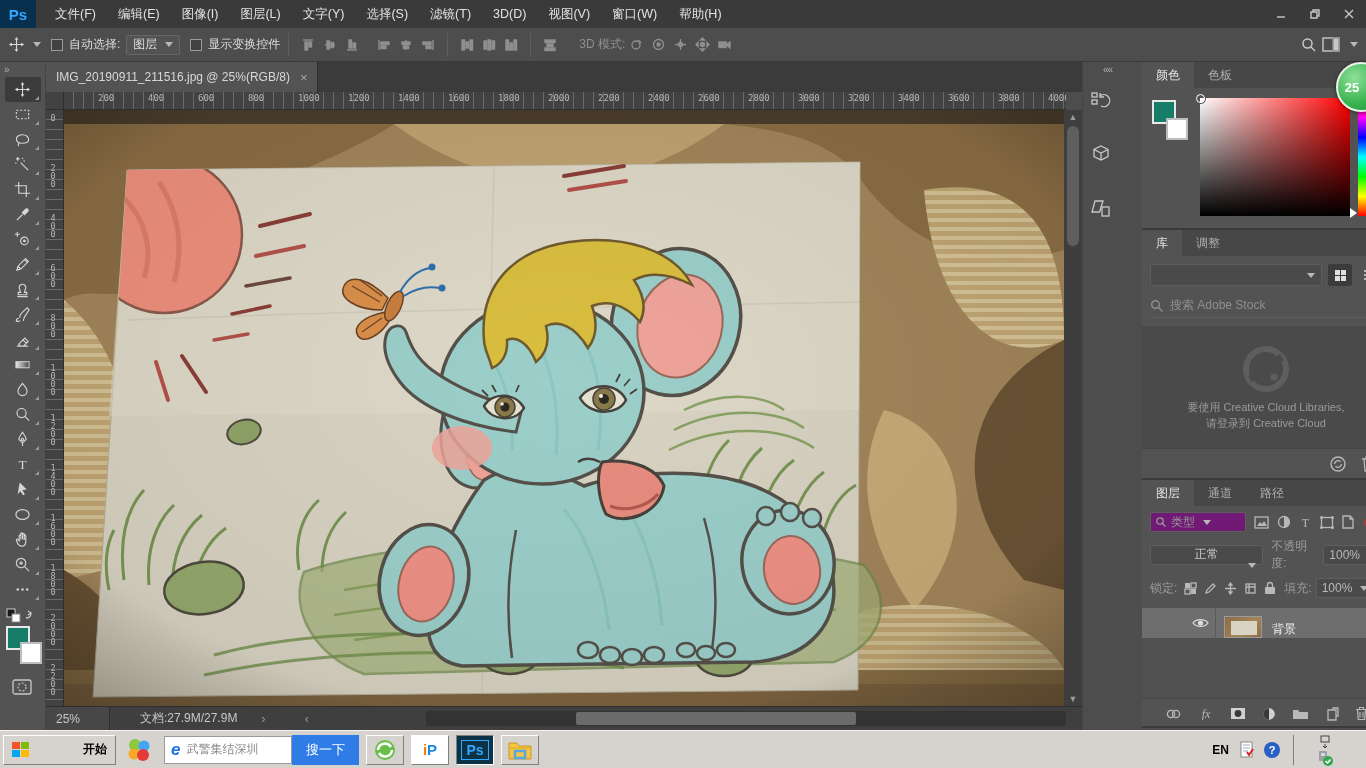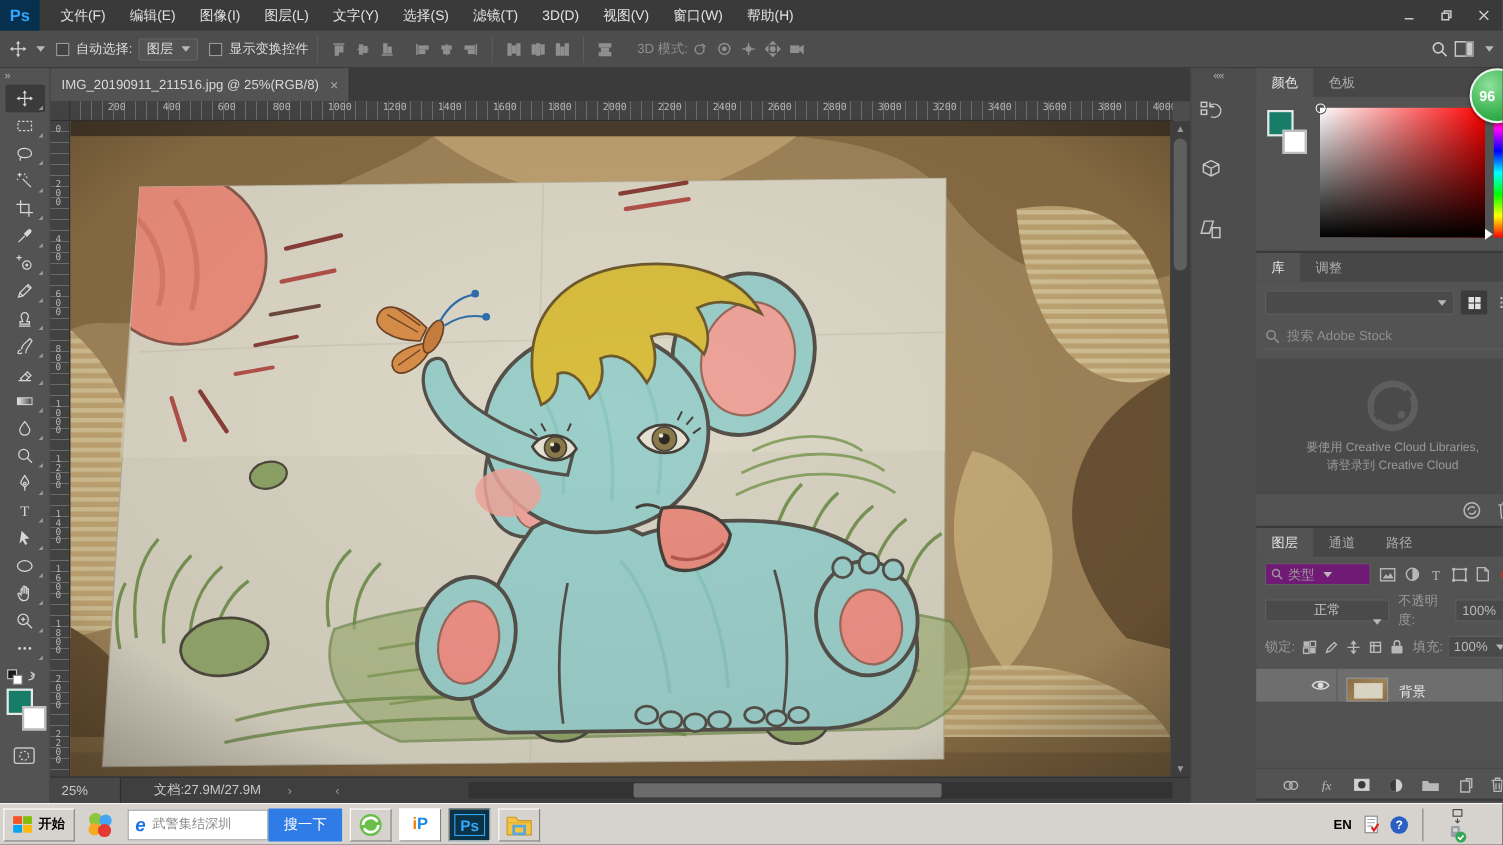--- a/index.html
+++ b/index.html
@@ -165,21 +165,21 @@
   #ly-empty { position:absolute; left:0; top:158px; width:248px; height:60px; background:#515151; }
   #ly-bottom { position:absolute; left:0; top:218px; width:248px; height:30px; border-top:1px solid #464646;
     display:flex; align-items:center; justify-content:center; gap:16px; }
   .lyb { display:flex; align-items:center; }
   .pi .s { stroke:#b8b8b8; fill:none; stroke-width:1.3; }
   .pi .f { fill:#b8b8b8; stroke:none; }
 
   
   #taskbar { position:absolute; left:0; top:730px; width:1366px; height:38px; background:#d6d3ce;
     border-top:1px solid #f5f4f2; display:flex; align-items:center; font-size:12px; color:#000; }
-  .raised { border:1px solid; border-color:#fff #808080 #808080 #fff; background:#d6d3ce; }
+  .raised { border:1px solid; border-color:#fff #808080 #808080 #fff; background:#d6d3ce;gap:48px; }
   .sunken { border:1px solid; border-color:#808080 #fff #fff #808080; }
   #startbtn { display:flex; align-items:center; height:30px; margin-left:3px; padding:0 8px; font-weight:bold; }
   #startbtn .flag { width:18px; height:16px; margin-right:5px; position:relative; }
   .flag i { position:absolute; width:8px; height:7px; }
   .flag .r { left:0; top:0; background:#f35325; } .flag .g { left:9px; top:0; background:#81bc06; }
   .flag .b { left:0; top:8px; background:#05a6f0; } .flag .y { left:9px; top:8px; background:#ffba08; }
   .tb-ico { width:34px; height:30px; margin-left:6px; display:flex; align-items:center; justify-content:center; }
   #tb-search { display:flex; align-items:center; height:30px; margin-left:8px; }
   #tb-search-field { display:flex; align-items:center; width:128px; height:28px; background:#fff;
     border:1px solid #9a9a9a; padding:0 6px; color:#8a8a8a; }
@@ -1079,15 +1079,15 @@
         <div id="showdesk" class="raised">
           <svg width="12" height="10" viewBox="0 0 12 10">
               <rect x="1" y="1" width="10" height="7" fill="#3a6ea5" stroke="#17375e"></rect>
             </svg>
         </div>
       </div>
     </div>
   </div>
 
   <div id="badge">
-    <span>96</span>
+    <span>25</span>
   </div>
 </div>
 
 </body></html>

